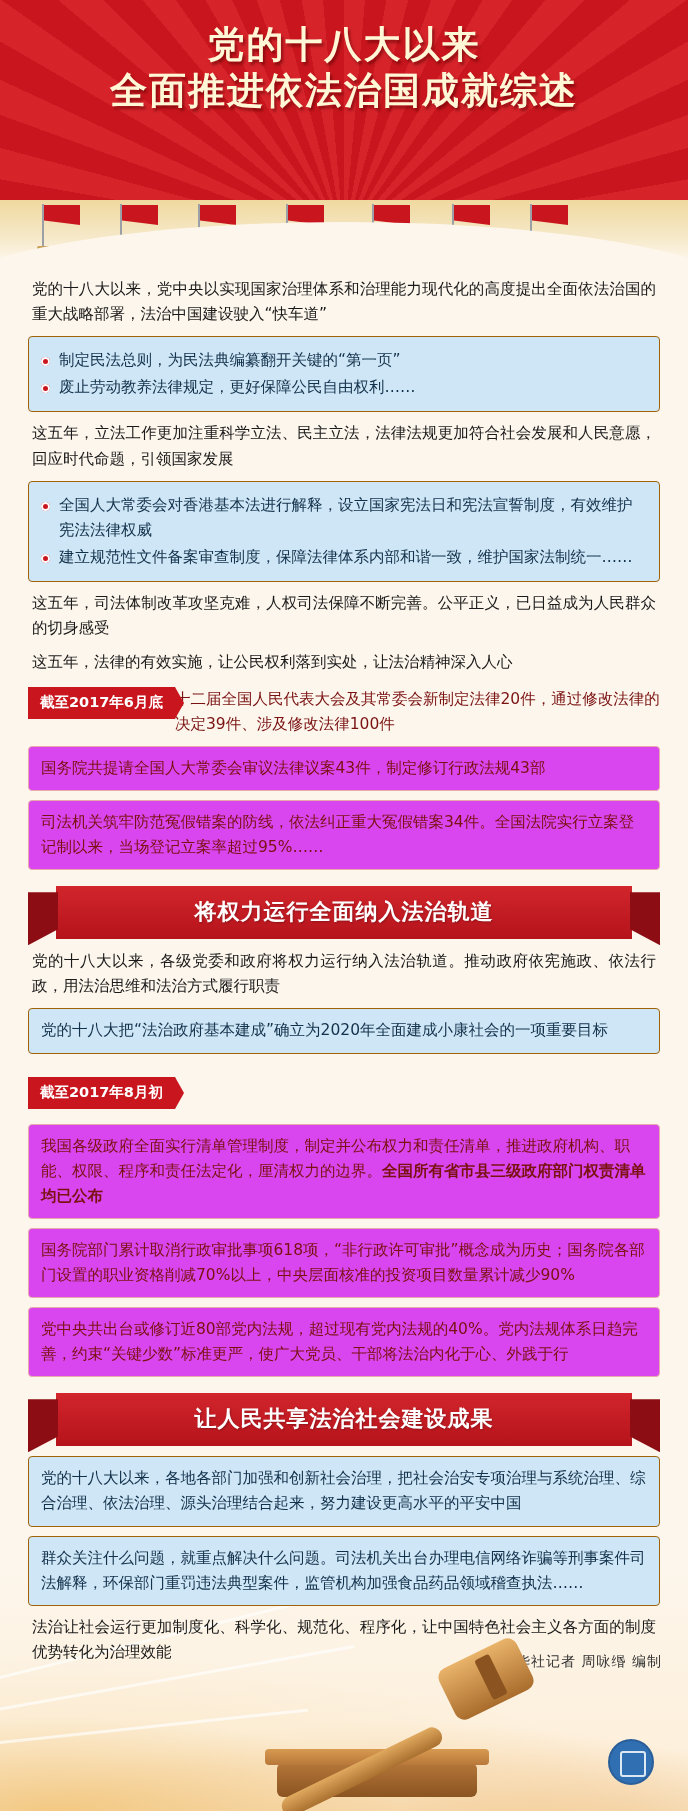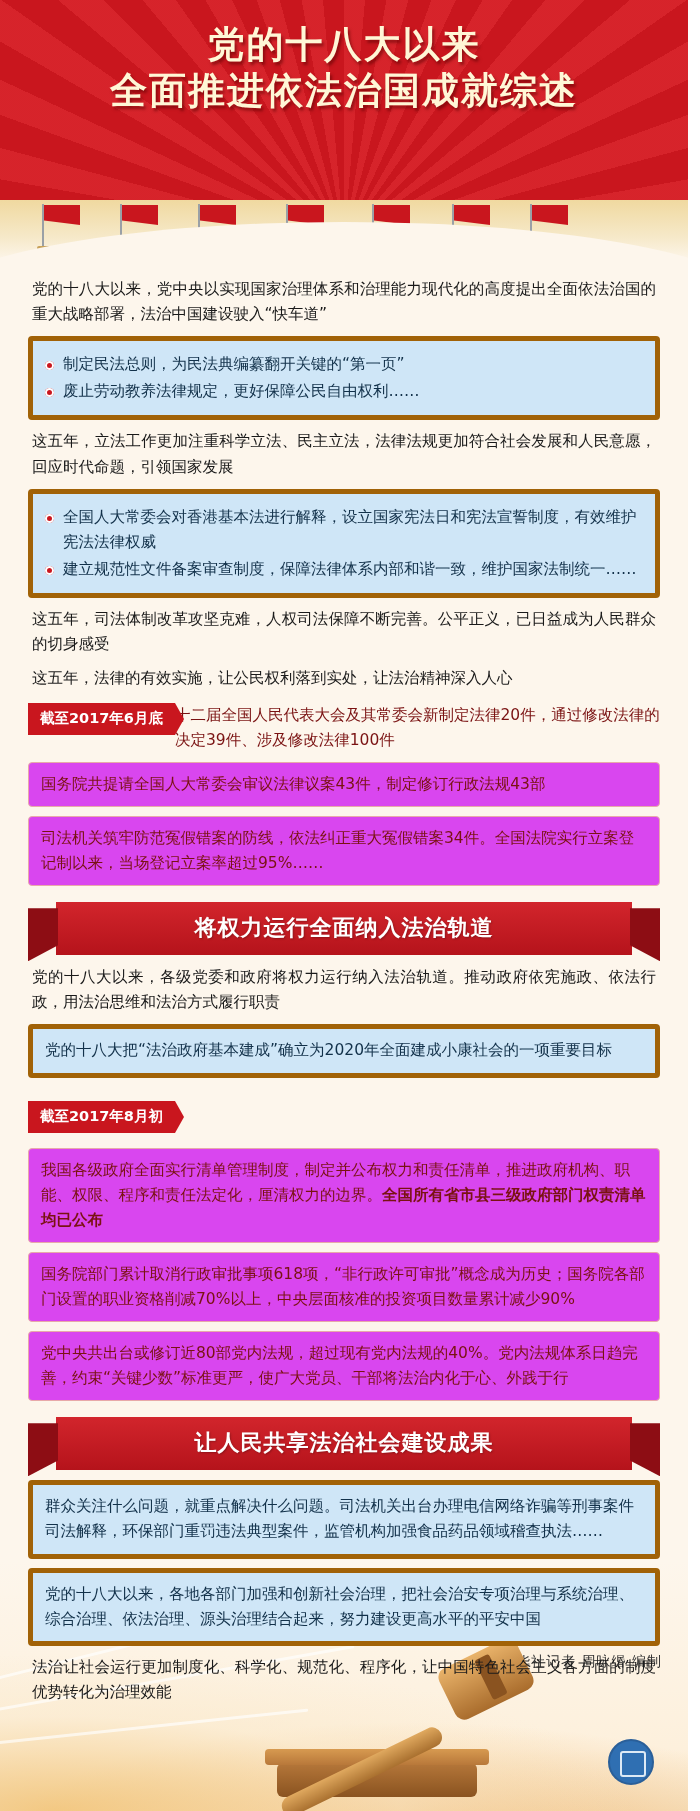--- a/index.html
+++ b/index.html
@@ -133,21 +133,21 @@
     font-size: 15.5px;
     line-height: 1.62;
     color: #1a1a1a;
     margin: 9px 4px;
     text-align: justify;
   }
 
   
   .bluebox {
     background: #cfe6f7;
-    border: 5px solid #a16207;
+    border: 1px solid #a16207;
     border-radius: 4px;
     padding: 9px 12px;
     margin: 9px 0;
     font-size: 15.5px;
     line-height: 1.62;
     color: #12314a;
   }
   .bluebox ul { list-style: none; }
   .bluebox li {
     position: relative;
@@ -394,22 +394,22 @@
       <span>我国各级政府全面实行清单管理制度，制定并公布权力和责任清单，推进政府机构、职能、权限、程序和责任法定化，厘清权力的边界。</span><b>全国所有省市县三级政府部门权责清单均已公布</b>
     </div>
 
     <div class="redbox">国务院部门累计取消行政审批事项618项，“非行政许可审批”概念成为历史；国务院各部门设置的职业资格削减70%以上，中央层面核准的投资项目数量累计减少90%</div>
     <div class="redbox">党中央共出台或修订近80部党内法规，超过现有党内法规的40%。党内法规体系日趋完善，约束“关键少数”标准更严，使广大党员、干部将法治内化于心、外践于行</div>
 
     <div class="banner">
       <span class="ribbon">让人民共享法治社会建设成果</span>
     </div>
 
+    <div class="bluebox">党的十八大以来，各地各部门加强和创新社会治理，把社会治安专项治理与系统治理、综合治理、依法治理、源头治理结合起来，努力建设更高水平的平安中国</div>
     <div class="bluebox">群众关注什么问题，就重点解决什么问题。司法机关出台办理电信网络诈骗等刑事案件司法解释，环保部门重罚违法典型案件，监管机构加强食品药品领域稽查执法……</div>
-    <div class="bluebox">党的十八大以来，各地各部门加强和创新社会治理，把社会治安专项治理与系统治理、综合治理、依法治理、源头治理结合起来，努力建设更高水平的平安中国</div>
     <p class="para">法治让社会运行更加制度化、科学化、规范化、程序化，让中国特色社会主义各方面的制度优势转化为治理效能</p>
 
   </div>
 
   <div class="footer">
     <div class="swirl"></div>
     <div class="streak" style="left:-20px; top:120px; width:420px; transform:rotate(-14deg);"></div>
     <div class="streak" style="left:-20px; top:150px; width:380px; transform:rotate(-10deg);"></div>
     <div class="streak" style="left:-20px; top:182px; width:330px; transform:rotate(-6deg);"></div>
     <div class="credit">新华社记者 周咏缗 编制</div>

